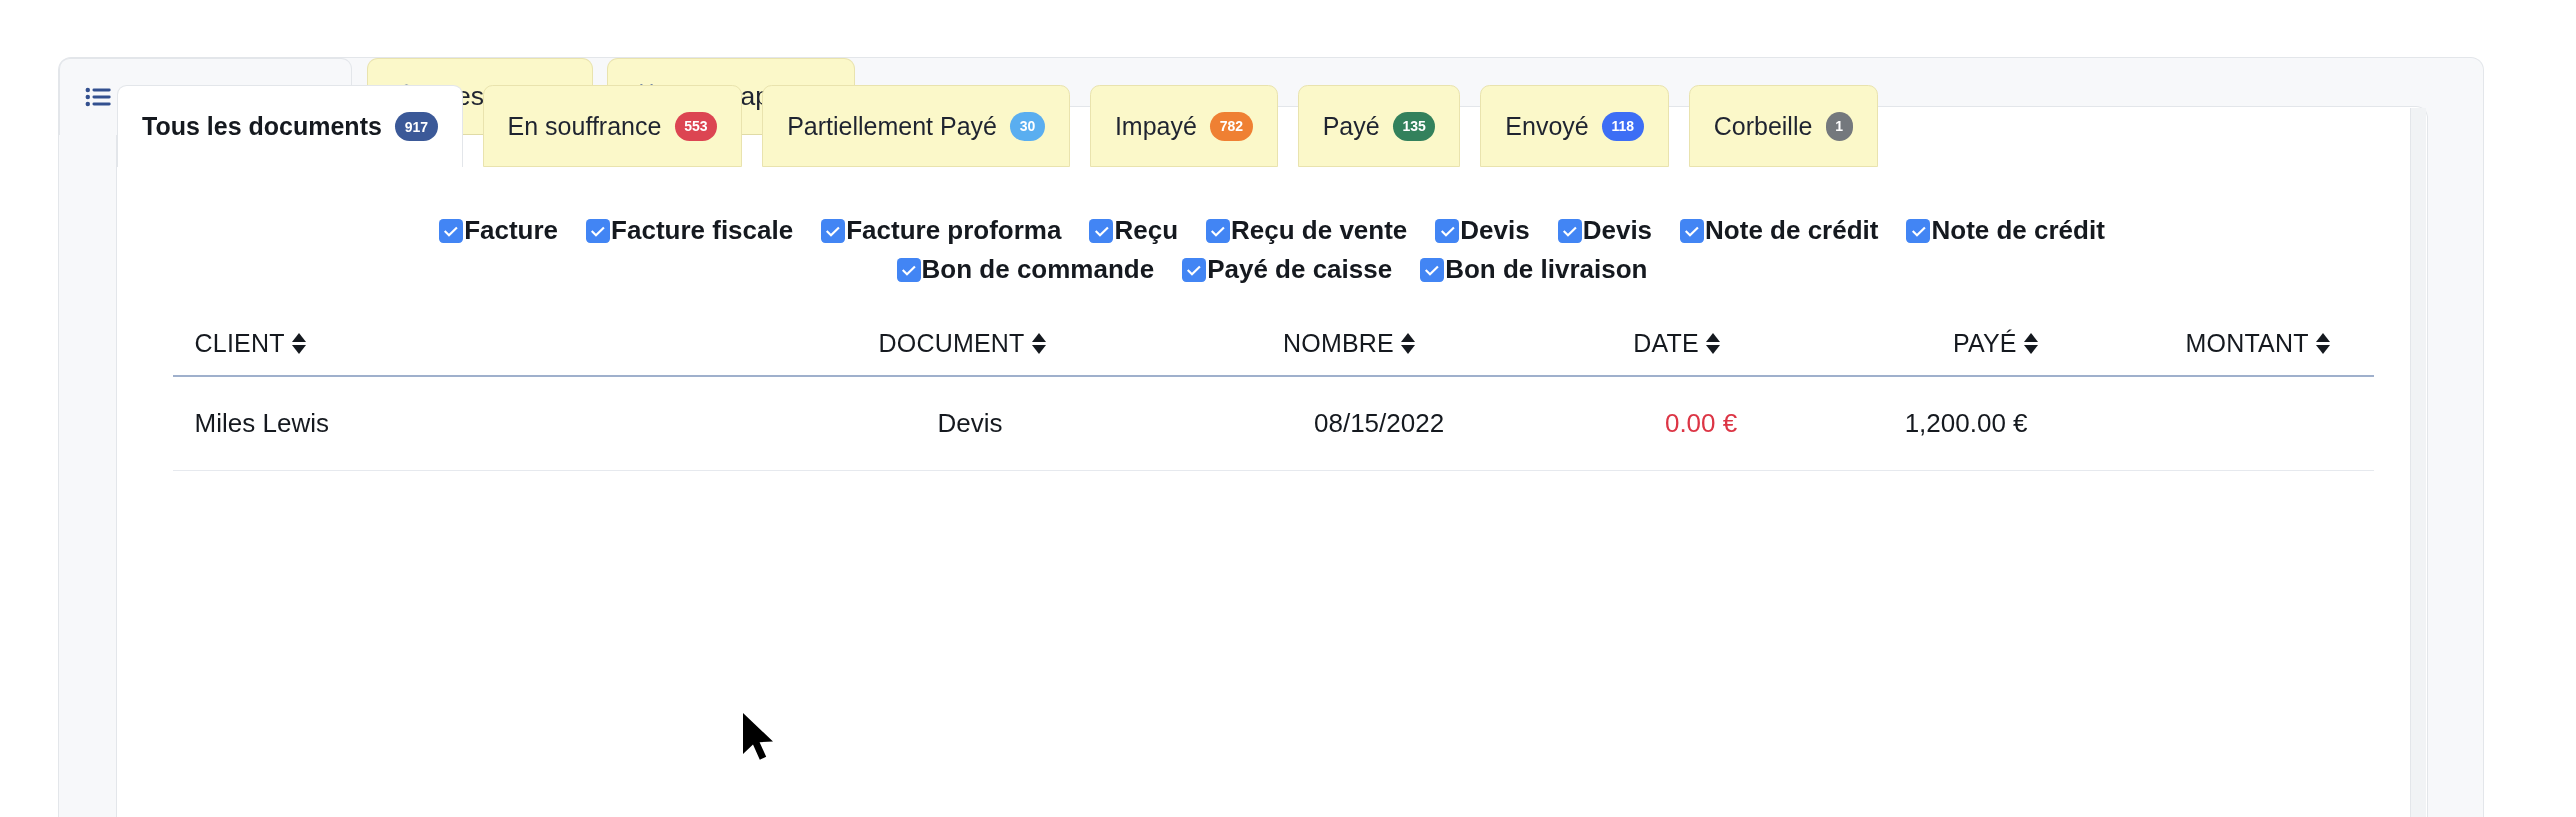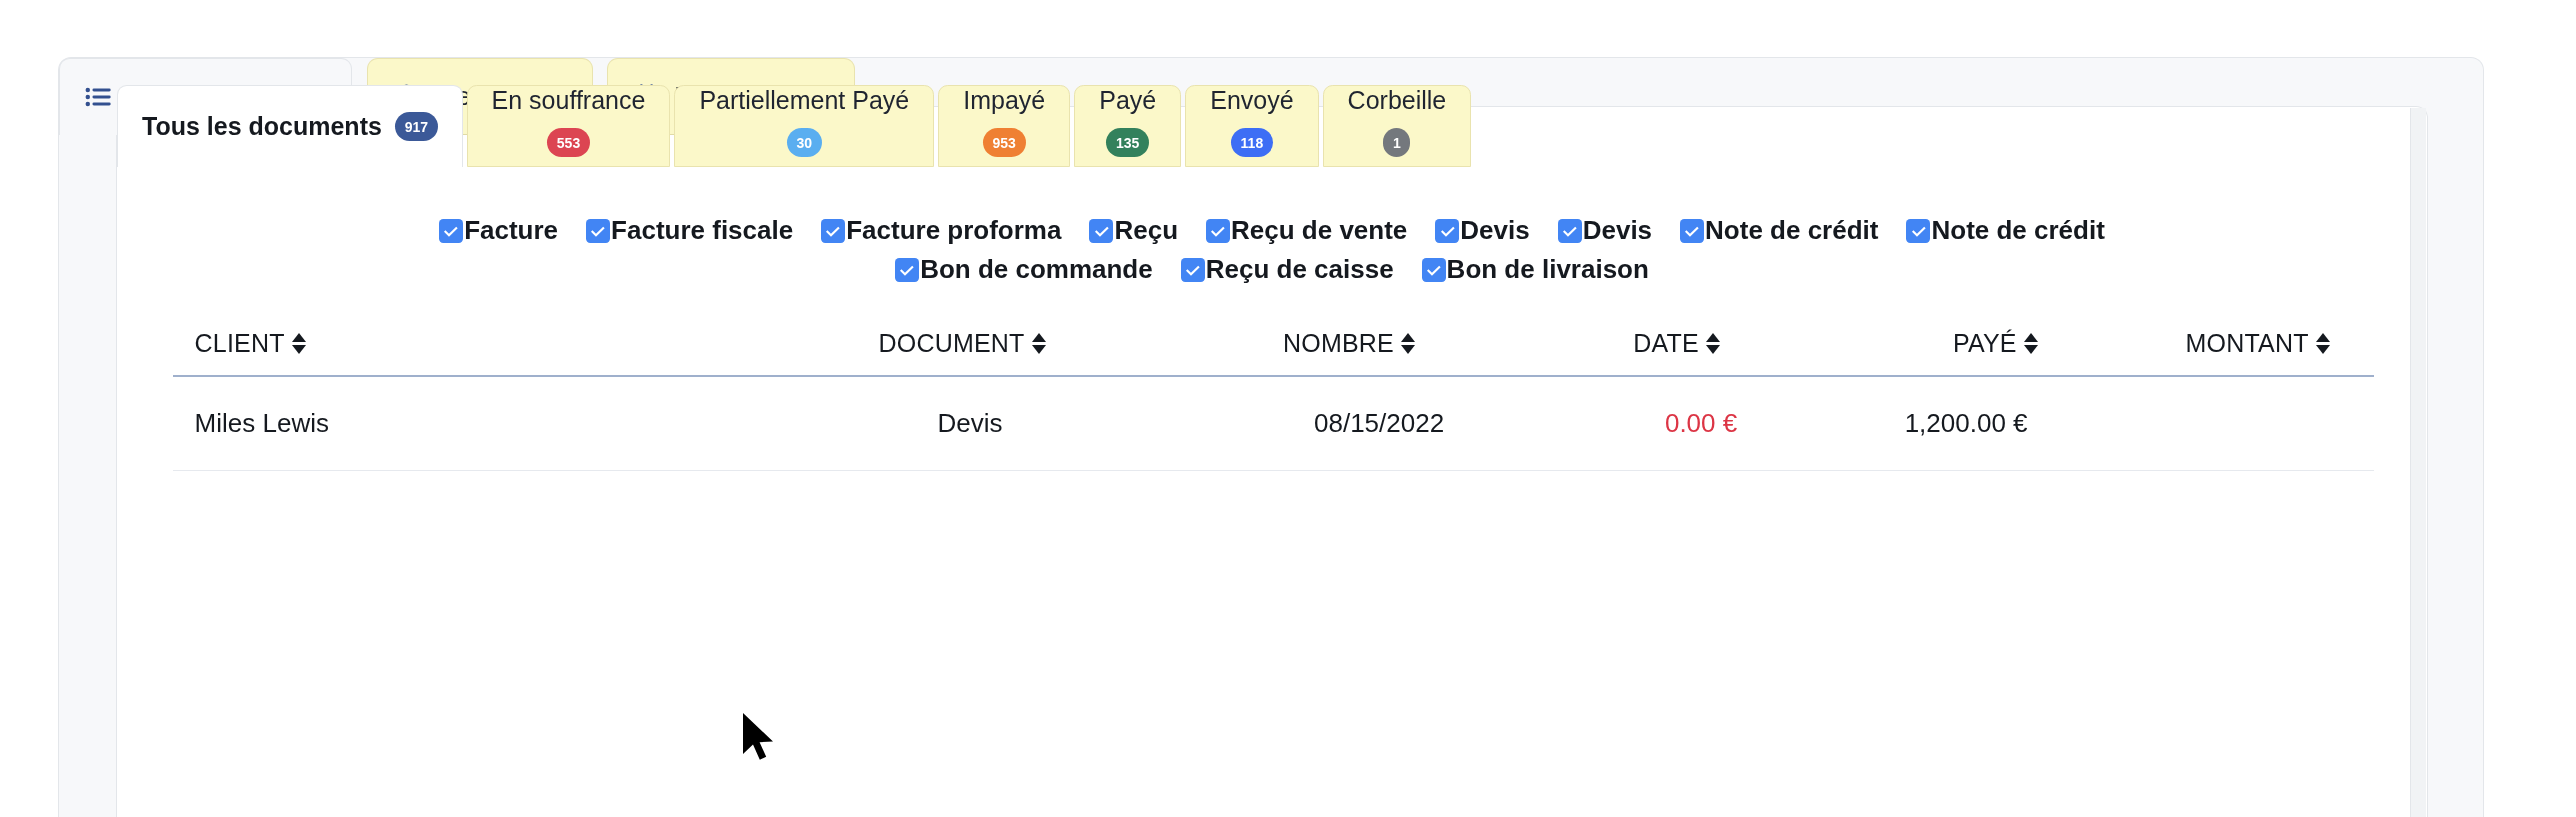--- a/index.html
+++ b/index.html
@@ -52,21 +52,21 @@
     padding:0 24px;box-sizing:border-box;
     border-radius:9.6px 9.6px 0 0;font-size:25px;white-space:nowrap;
     position:relative;
   }
   .sub-tab.active{
     background:#ffffff;border:0.6px solid #e3e6ea;border-bottom:none;
     color:#15191f;font-weight:bold;z-index:3;
   }
   .sub-tab.inactive{
     background:#fbf8c9;border:0.6px solid #e9e3ae;
-    color:#1f2430;font-weight:normal;margin-left:4px;z-index:2;flex-direction:column;
+    color:#1f2430;font-weight:normal;margin-left:20px;z-index:2;
   }
   .badge{
     display:inline-flex;align-items:center;justify-content:center;
     min-width:23px;height:29px;padding:0 9.6px;border-radius:15.6px;
     color:#ffffff;font-size:14px;font-weight:bold;line-height:1;
     box-sizing:border-box;flex:none;
   }
 
   
   .cb-wrap{position:absolute;left:0;top:108px;width:100%;}
@@ -176,21 +176,21 @@
         <span class="badge" style="background:#dc4552">553</span>
       </div>
 
       <div class="sub-tab inactive">
         <span>Partiellement Payé</span>
         <span class="badge" style="background:#5aaef0">30</span>
       </div>
 
       <div class="sub-tab inactive">
         <span>Impayé</span>
-        <span class="badge" style="background:#ef8033">953</span>
+        <span class="badge" style="background:#ef8033">782</span>
       </div>
 
       <div class="sub-tab inactive">
         <span>Payé</span>
         <span class="badge" style="background:#33815c">135</span>
       </div>
 
       <div class="sub-tab inactive">
         <span>Envoyé</span>
         <span class="badge" style="background:#3d6ef5">118</span>
@@ -287,21 +287,21 @@
               </svg>
             </span>
           <span>Bon de commande</span>
         </label>
         <label class="cb-item">
           <span class="cb-box">
               <svg width="15.6" height="15.6" viewBox="0 0 24 24">
                 <path d="M20.3 5.6 9.2 16.7 3.8 11.3l-2.3 2.3 7.7 7.7L22.6 7.9z" fill="#fff"></path>
               </svg>
             </span>
-          <span>Reçu de caisse</span>
+          <span>Payé de caisse</span>
         </label>
         <label class="cb-item">
           <span class="cb-box">
               <svg width="15.6" height="15.6" viewBox="0 0 24 24">
                 <path d="M20.3 5.6 9.2 16.7 3.8 11.3l-2.3 2.3 7.7 7.7L22.6 7.9z" fill="#fff"></path>
               </svg>
             </span>
           <span>Bon de livraison</span>
         </label>
       </div>

